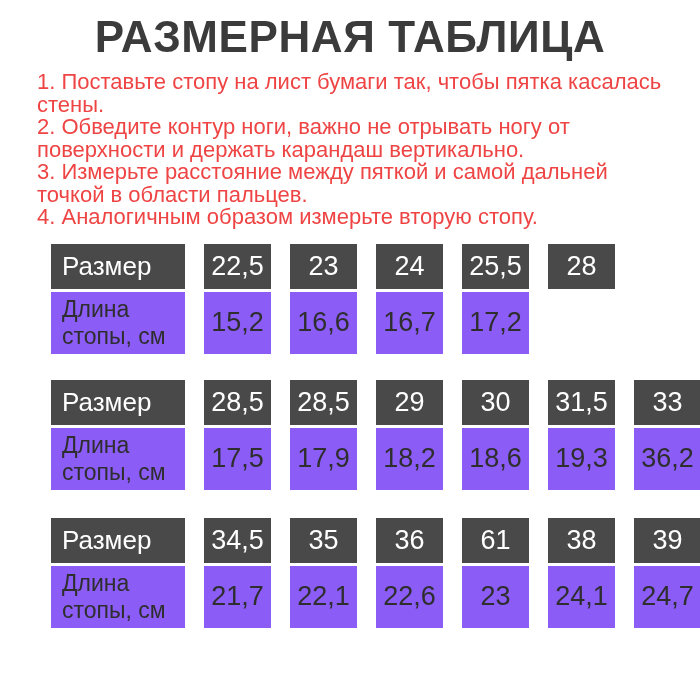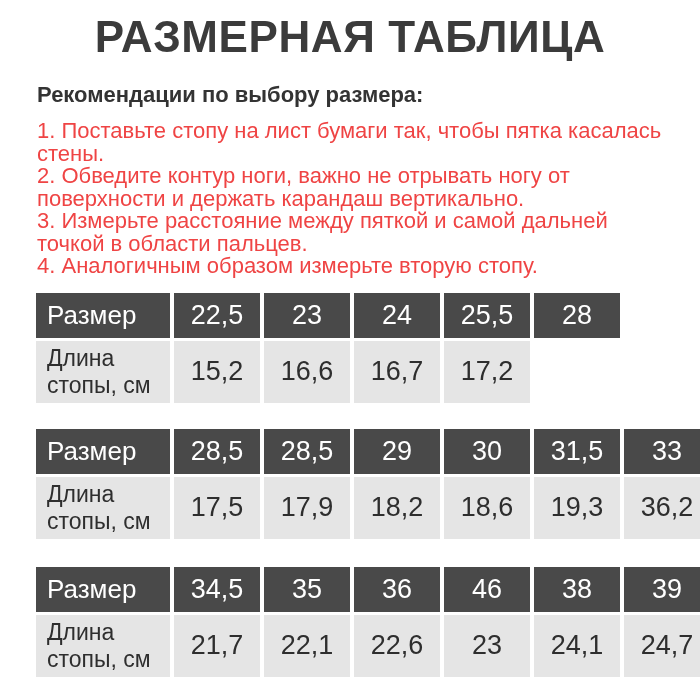--- a/index.html
+++ b/index.html
@@ -48,55 +48,55 @@
   .stable.second { margin-top: 26px; }
   .stable.third  { margin-top: 28px; }
 
   .row { display: flex; gap: 4px; }
 
   .cell {
     display: flex;
     align-items: center;
     justify-content: center;
     flex: 0 0 auto;
+    margin-left: 15px;
   }
   .label-cell {
     width: 134px;
     justify-content: flex-start;
     padding-left: 11px;
   }
-  .num-cell { width: 86px; }
+  .num-cell { width: 67px; }
 
   .header-row .cell {
     height: 45px;
     background: #494949;
     color: #ffffff;
     font-size: 26px;
   }
   .header-row .num-cell { font-size: 27px; }
 
   .data-row .cell {
     height: 62px;
-    background: #e5e5e5;
+    background: #8b5cf6;
     color: #2e2e2e;
     font-size: 27px;
   }
   .data-row .label-cell {
     font-size: 23px;
     line-height: 27px;
   }
 </style>
 </head>
 <body>
 
 <div class="page">
 
   <h1 class="title">РАЗМЕРНАЯ ТАБЛИЦА</h1>
 
-  <h2 class="subtitle">Рекомендации по выбору размера:</h2>
 
   <div class="steps">
     <div>1. Поставьте стопу на лист бумаги так, чтобы пятка касалась</div>
     <div>стены.</div>
     <div>2. Обведите контур ноги, важно не отрывать ногу от</div>
     <div>поверхности и держать карандаш вертикально.</div>
     <div>3. Измерьте расстояние между пяткой и самой дальней</div>
     <div>точкой в области пальцев.</div>
     <div>4. Аналогичным образом измерьте вторую стопу.</div>
   </div>
@@ -141,21 +141,21 @@
       <div class="cell num-cell">21,5</div>
     </div>
   </div>
 
   <div class="stable third">
     <div class="row header-row">
       <div class="cell label-cell">Размер</div>
       <div class="cell num-cell">34,5</div>
       <div class="cell num-cell">35</div>
       <div class="cell num-cell">36</div>
-      <div class="cell num-cell">46</div>
+      <div class="cell num-cell">61</div>
       <div class="cell num-cell">38</div>
       <div class="cell num-cell">39</div>
     </div>
     <div class="row data-row">
       <div class="cell label-cell">Длина стопы, см</div>
       <div class="cell num-cell">21,7</div>
       <div class="cell num-cell">22,1</div>
       <div class="cell num-cell">22,6</div>
       <div class="cell num-cell">23</div>
       <div class="cell num-cell">24,1</div>

